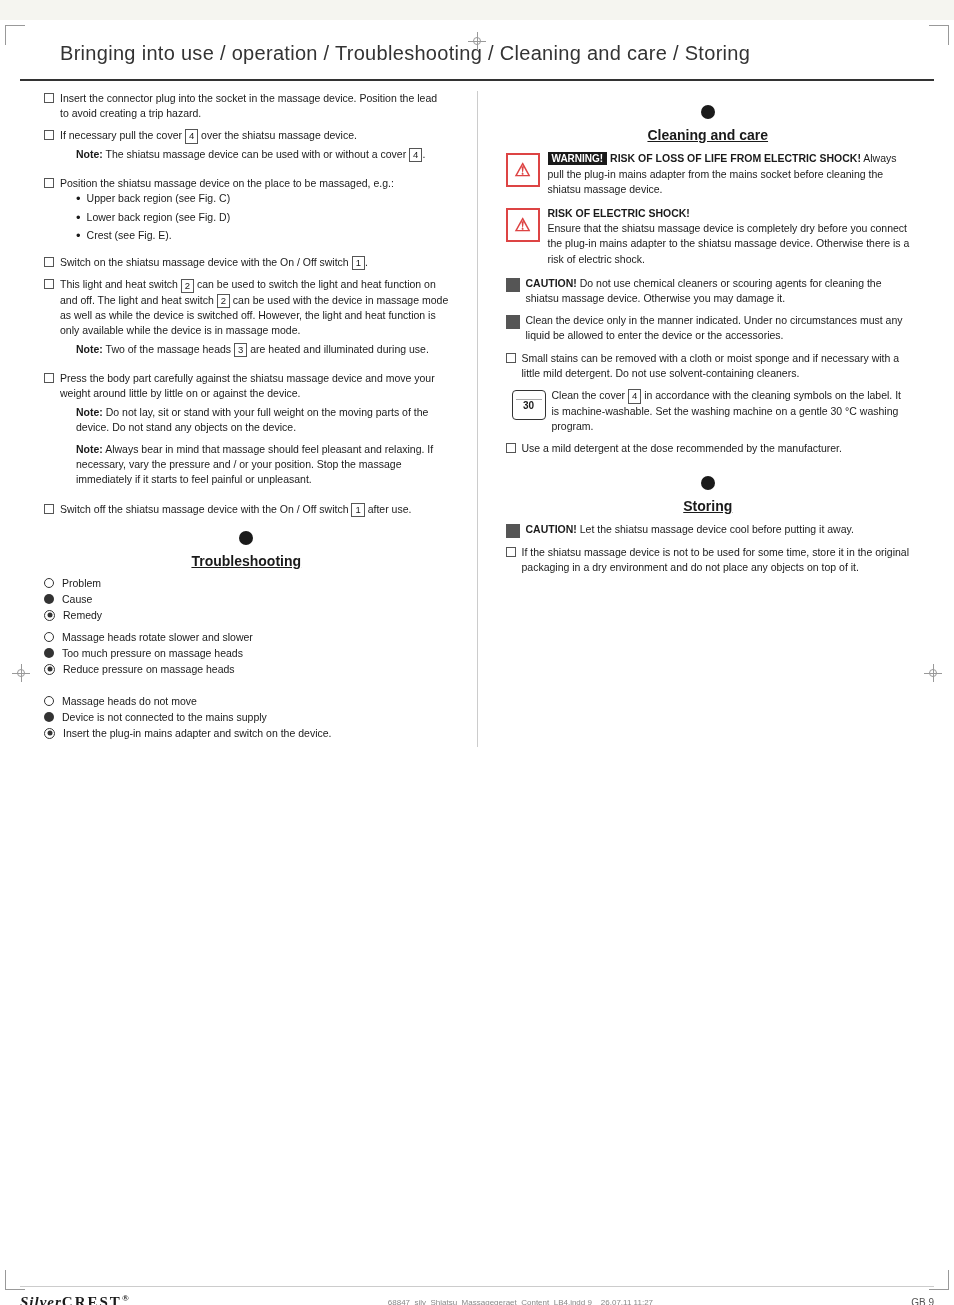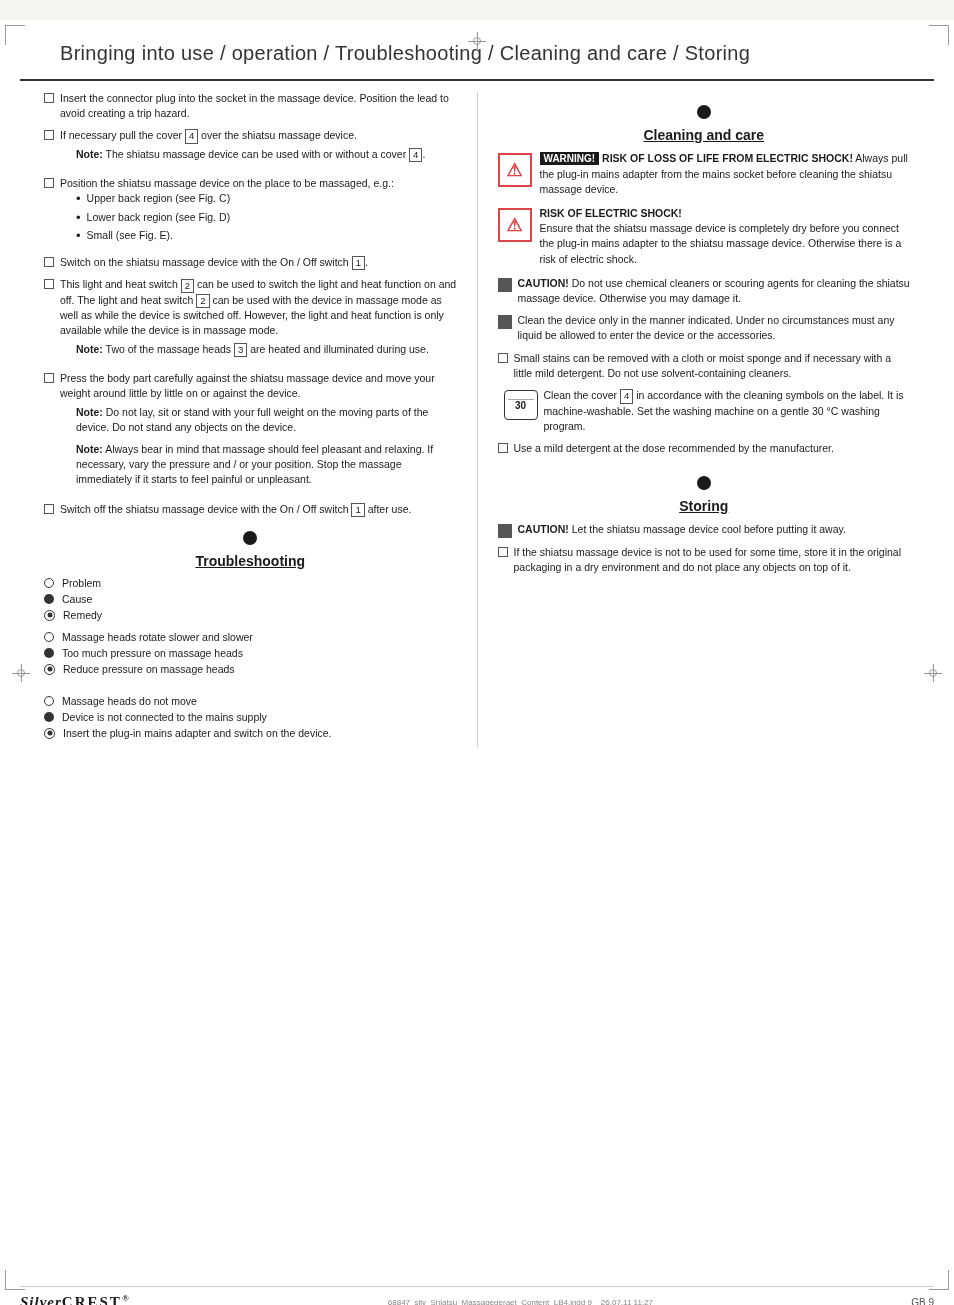--- a/index.html
+++ b/index.html
@@ -70,21 +70,21 @@
       font-weight: normal;
       color: #333;
       letter-spacing: 0.3px;
     }
 
     
     .content {
       display: flex;
       flex-direction: row;
       padding: 10px 24px 10px 24px;
-      gap: 8px;
+      gap: 16px;
       margin: 0 20px;
     }
     .left-column {
       flex: 1;
       padding-right: 8px;
     }
     .right-column {
       flex: 1;
       padding-left: 8px;
       border-left: none;
@@ -356,21 +356,21 @@
             <div class="sub-list-item">
               <span class="bullet-dot">•</span>
               <span>Upper back region (see Fig. C)</span>
             </div>
             <div class="sub-list-item">
               <span class="bullet-dot">•</span>
               <span>Lower back region (see Fig. D)</span>
             </div>
             <div class="sub-list-item">
               <span class="bullet-dot">•</span>
-              <span>Small (see Fig. E).</span>
+              <span>Crest (see Fig. E).</span>
             </div>
           </div>
         </div>
       </div>
 
       <div class="list-item">
         <div class="checkbox"></div>
         <div>
           Switch on the shiatsu massage device with the On / Off switch <span class="ref-box">1</span>.
         </div>

